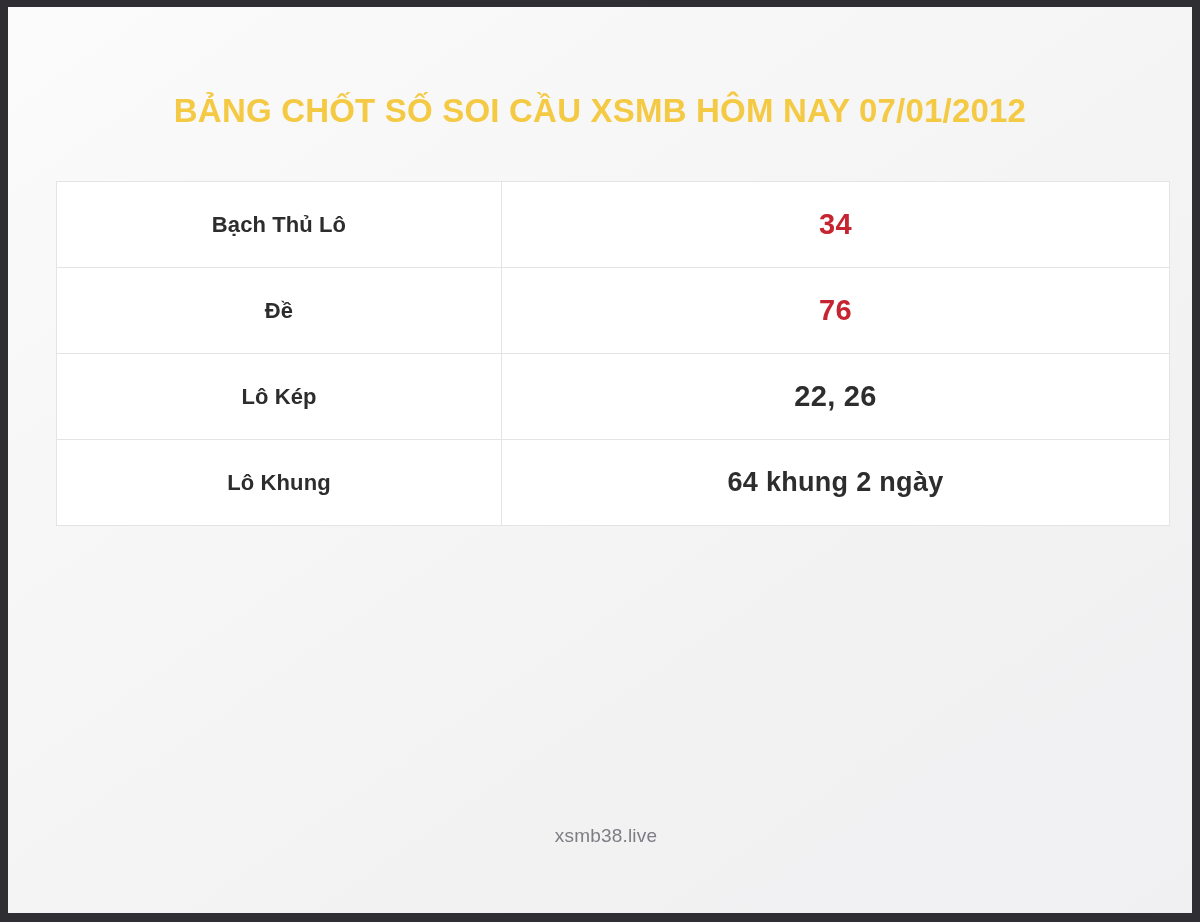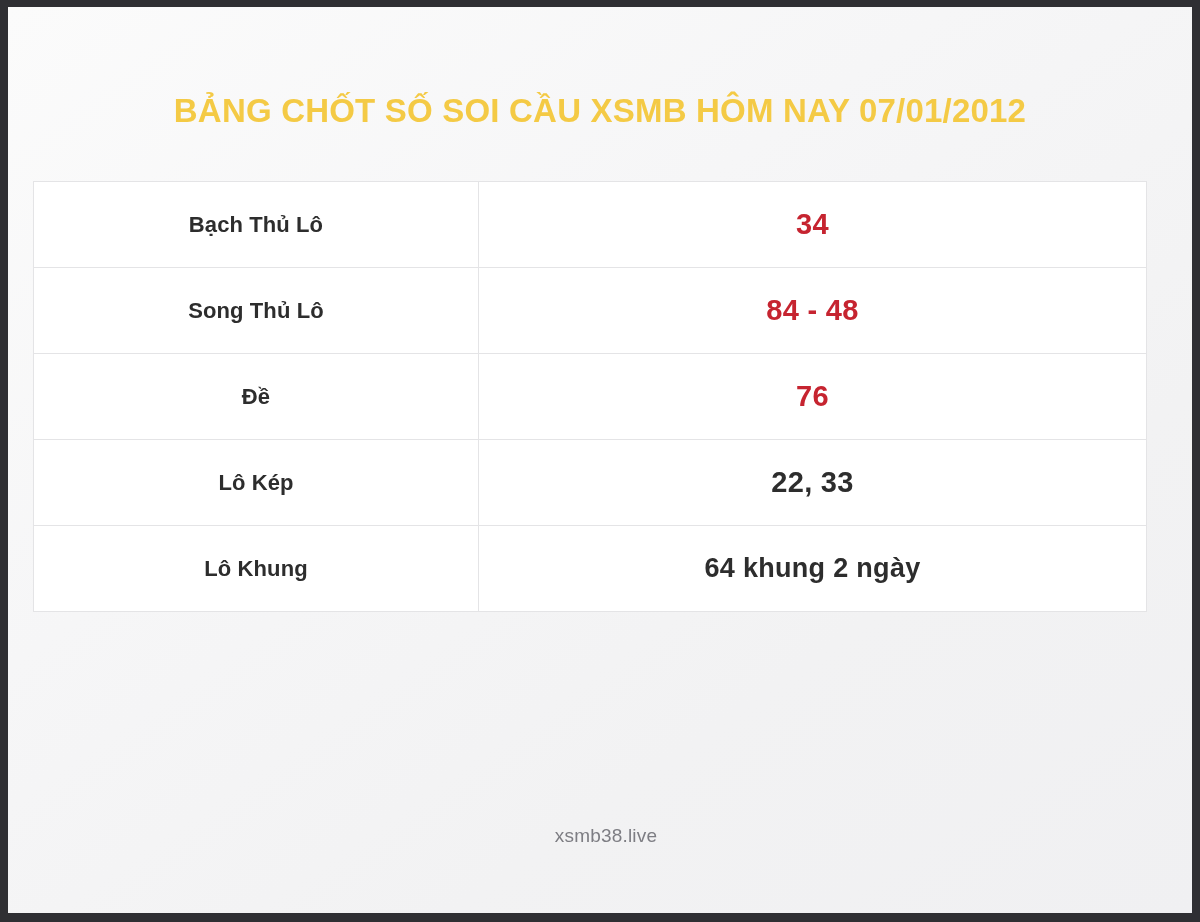--- a/index.html
+++ b/index.html
@@ -51,21 +51,21 @@
     font-weight: bold;
     letter-spacing: 0.2px;
     color: #f4ca45;
     white-space: nowrap;
     line-height: 1.1;
   }
 
   
   #result-table {
     position: absolute;
-    left: 25px;
+    left: 48px;
     top: 174px;
     width: 1114px;
     border-collapse: collapse;
     table-layout: fixed;
     background: #ffffff;
   }
 
   #result-table td {
     height: 86px;
     background: #ffffff;
@@ -127,35 +127,31 @@
     </div>
 
     <table id="result-table">
       <tbody>
 
         <tr>
           <td class="cell-label">Bạch Thủ Lô</td>
           <td class="cell-value highlight">34</td>
         </tr>
 
-        <tr>
-          <td class="cell-label">Song Thủ Lô</td>
-          <td class="cell-value highlight">84 - 48</td>
-        </tr>
 
 
 
         <tr>
           <td class="cell-label">Đề</td>
           <td class="cell-value highlight">76</td>
         </tr>
 
         <tr>
           <td class="cell-label">Lô Kép</td>
-          <td class="cell-value">22, 33</td>
+          <td class="cell-value">22, 26</td>
         </tr>
 
         <tr>
           <td class="cell-label">Lô Khung</td>
           <td class="cell-value small">64 khung 2 ngày</td>
         </tr>
 
       </tbody>
     </table>
 

